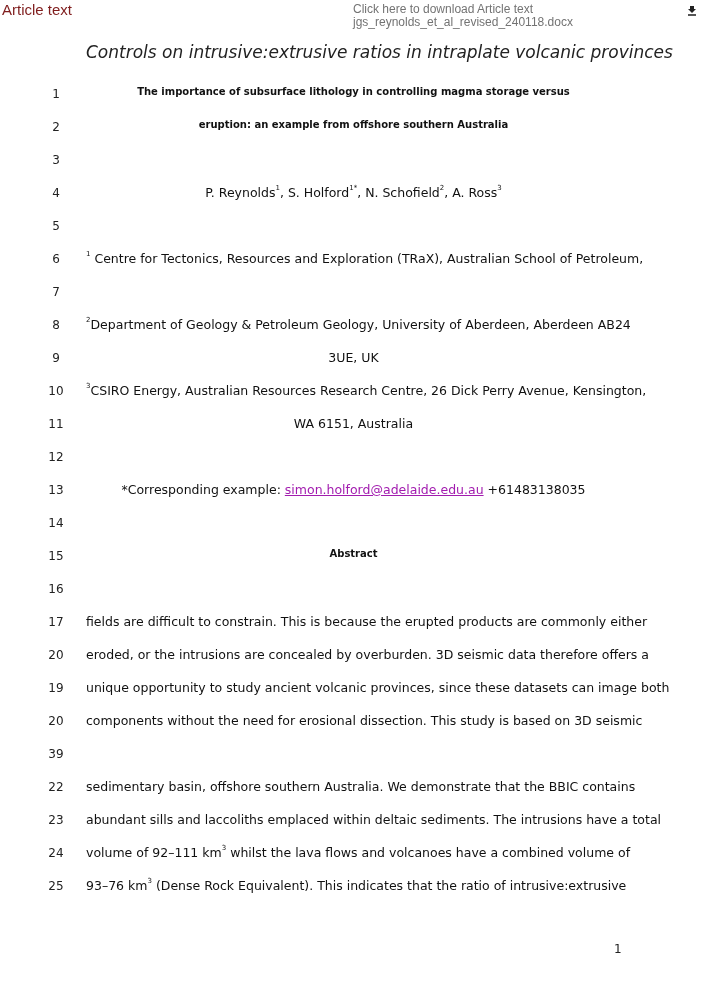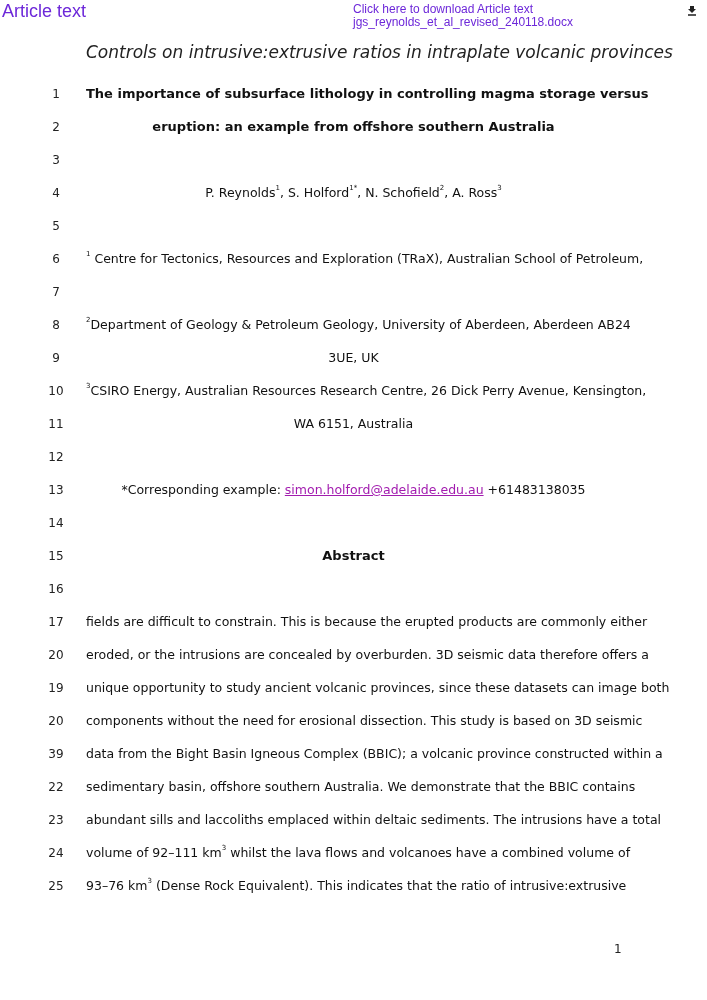--- a/index.html
+++ b/index.html
@@ -1,27 +1,27 @@
 <!DOCTYPE html>
 <html><head>
   <meta charset="utf-8">
   <style>
     html, body { margin: 0; padding: 0; background: #ffffff; }
     body { width: 707px; height: 1000px; position: relative; overflow: hidden;
            font-family: "DejaVu Sans", sans-serif; color: #111; }
-    .topbar-left { position: absolute; left: 2px; top: 1px; font-family: "Liberation Sans", sans-serif; font-size: 18px; color: #6d28d9; }
-    .topbar-link { position: absolute; left: 353px; top: 3px; font-family: "Liberation Sans", sans-serif; font-size: 12px; line-height: 13px; color: #6d28d9; text-decoration: none; }
+    .topbar-left { position: absolute; left: 2px; top: 1px; font-family: "Liberation Sans", sans-serif; font-size: 15px; color: #7f1d1d; }
+    .topbar-link { position: absolute; left: 353px; top: 3px; font-family: "Liberation Sans", sans-serif; font-size: 12px; line-height: 13px; color: #737373; text-decoration: none; }
     .topbar-link span { display: block; }
     .dl-icon { position: absolute; left: 688px; top: 6px; width: 8px; height: 10px; }
     .running-head { position: absolute; left: 86px; top: 42px; font-style: italic; font-size: 17px; color: #222; font-family: "DejaVu Sans", sans-serif; }
     .line { position: absolute; left: 0; width: 707px; height: 20px; }
     .ln { position: absolute; left: 44px; width: 24px; text-align: center; font-size: 12px; color: #222; top: 2px; }
     .txt { position: absolute; left: 86px; width: 535px; font-size: 12.5px; color: #111; white-space: nowrap; top: 1px; }
     .center { text-align: center; }
-    .bold { font-weight: bold; font-size: 13px; }
+    .bold { font-weight: bold; font-size: 10px; }
     .justify { text-align: justify; text-align-last: justify; }
     sup { font-size: 7px; vertical-align: top; position: relative; top: -1px; }
     a.email { color: #a21caf; text-decoration: underline; }
     .page-num { position: absolute; left: 614px; top: 942px; font-size: 12px; color: #222; }
   </style>
 </head>
 <body>
 
 <div class="topbar-left">Article text</div>
 <a class="topbar-link" href="#">
@@ -109,21 +109,20 @@
 <div class="line" style="top:679px">
   <span class="ln">19</span>
   <span class="txt justify">unique opportunity to study ancient volcanic provinces, since these datasets can image both</span>
 </div>
 <div class="line" style="top:712px">
   <span class="ln">20</span>
   <span class="txt justify">components without the need for erosional dissection. This study is based on 3D seismic</span>
 </div>
 <div class="line" style="top:745px">
   <span class="ln">39</span>
-  <span class="txt justify">data from the Bight Basin Igneous Complex (BBIC); a volcanic province constructed within a</span>
 </div>
 <div class="line" style="top:778px">
   <span class="ln">22</span>
   <span class="txt justify">sedimentary basin, offshore southern Australia. We demonstrate that the BBIC contains</span>
 </div>
 <div class="line" style="top:811px">
   <span class="ln">23</span>
   <span class="txt justify">abundant sills and laccoliths emplaced within deltaic sediments. The intrusions have a total</span>
 </div>
 <div class="line" style="top:844px">

